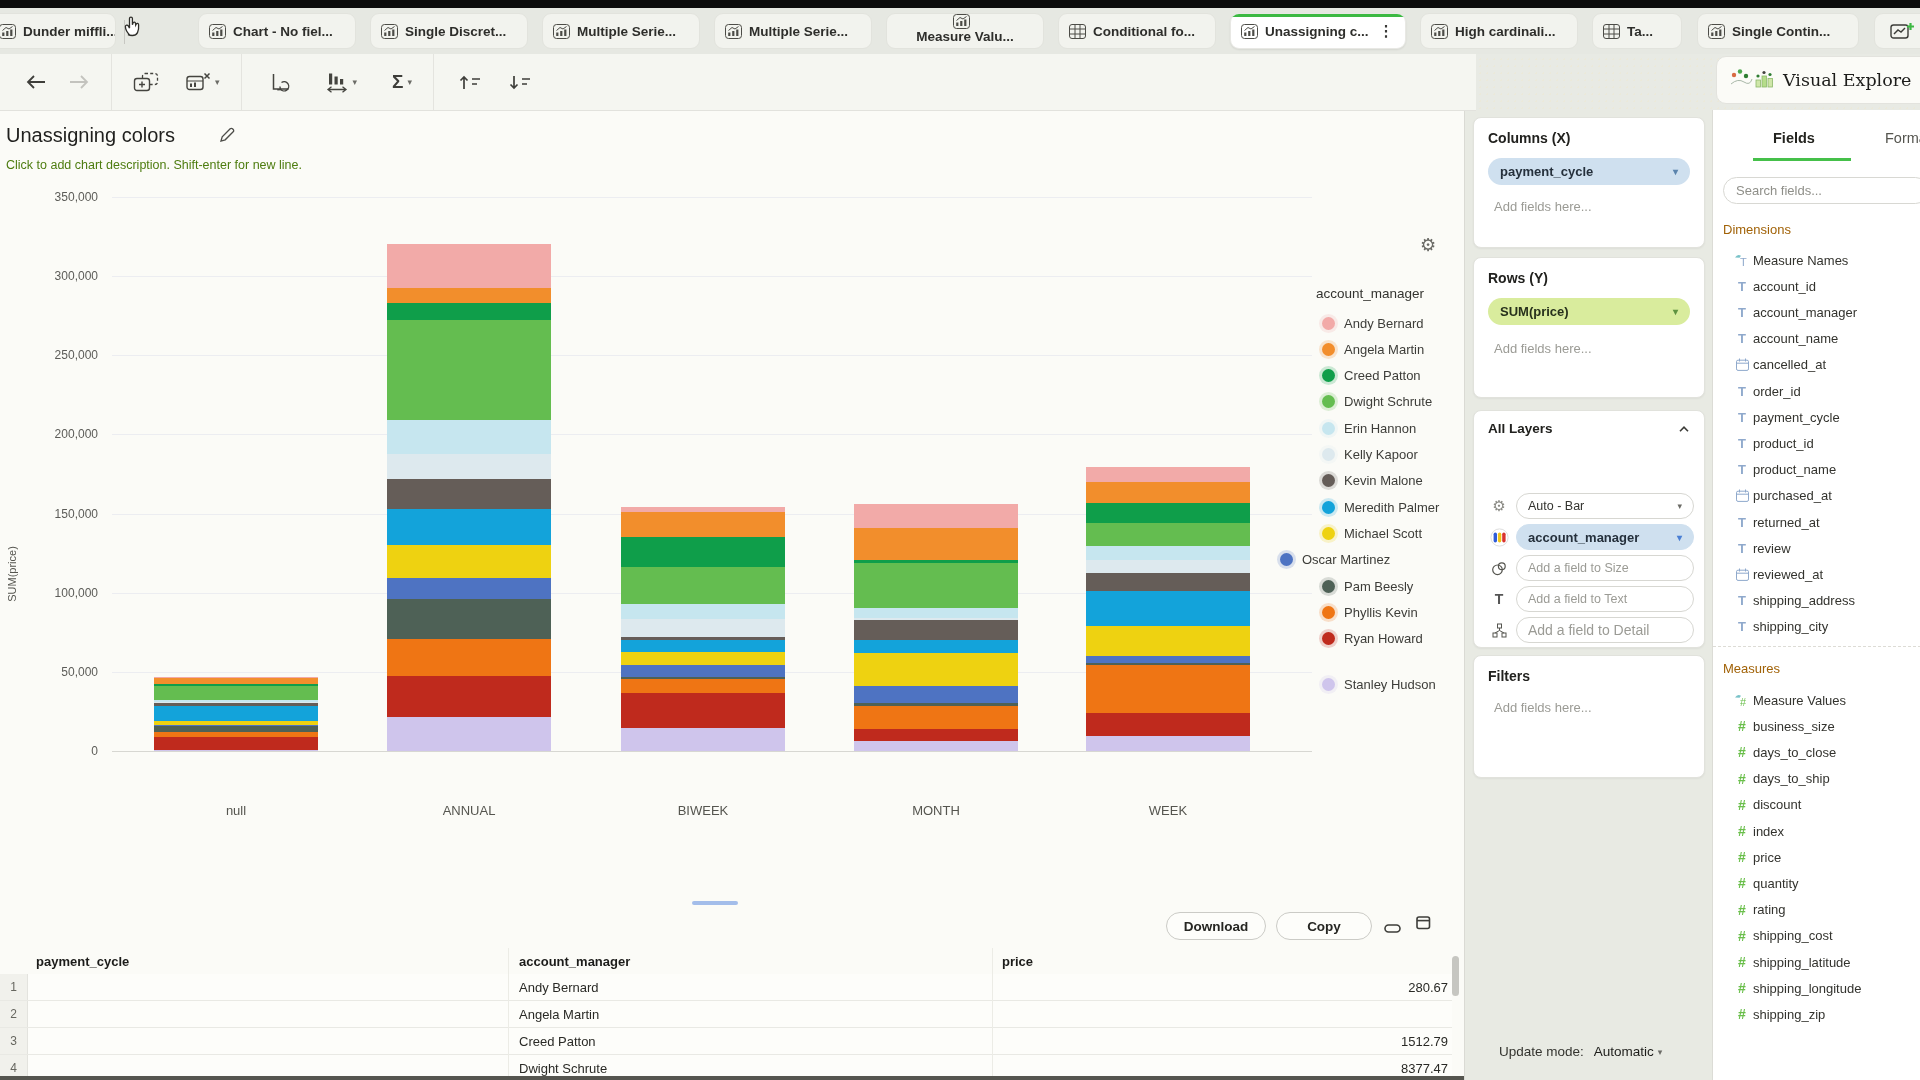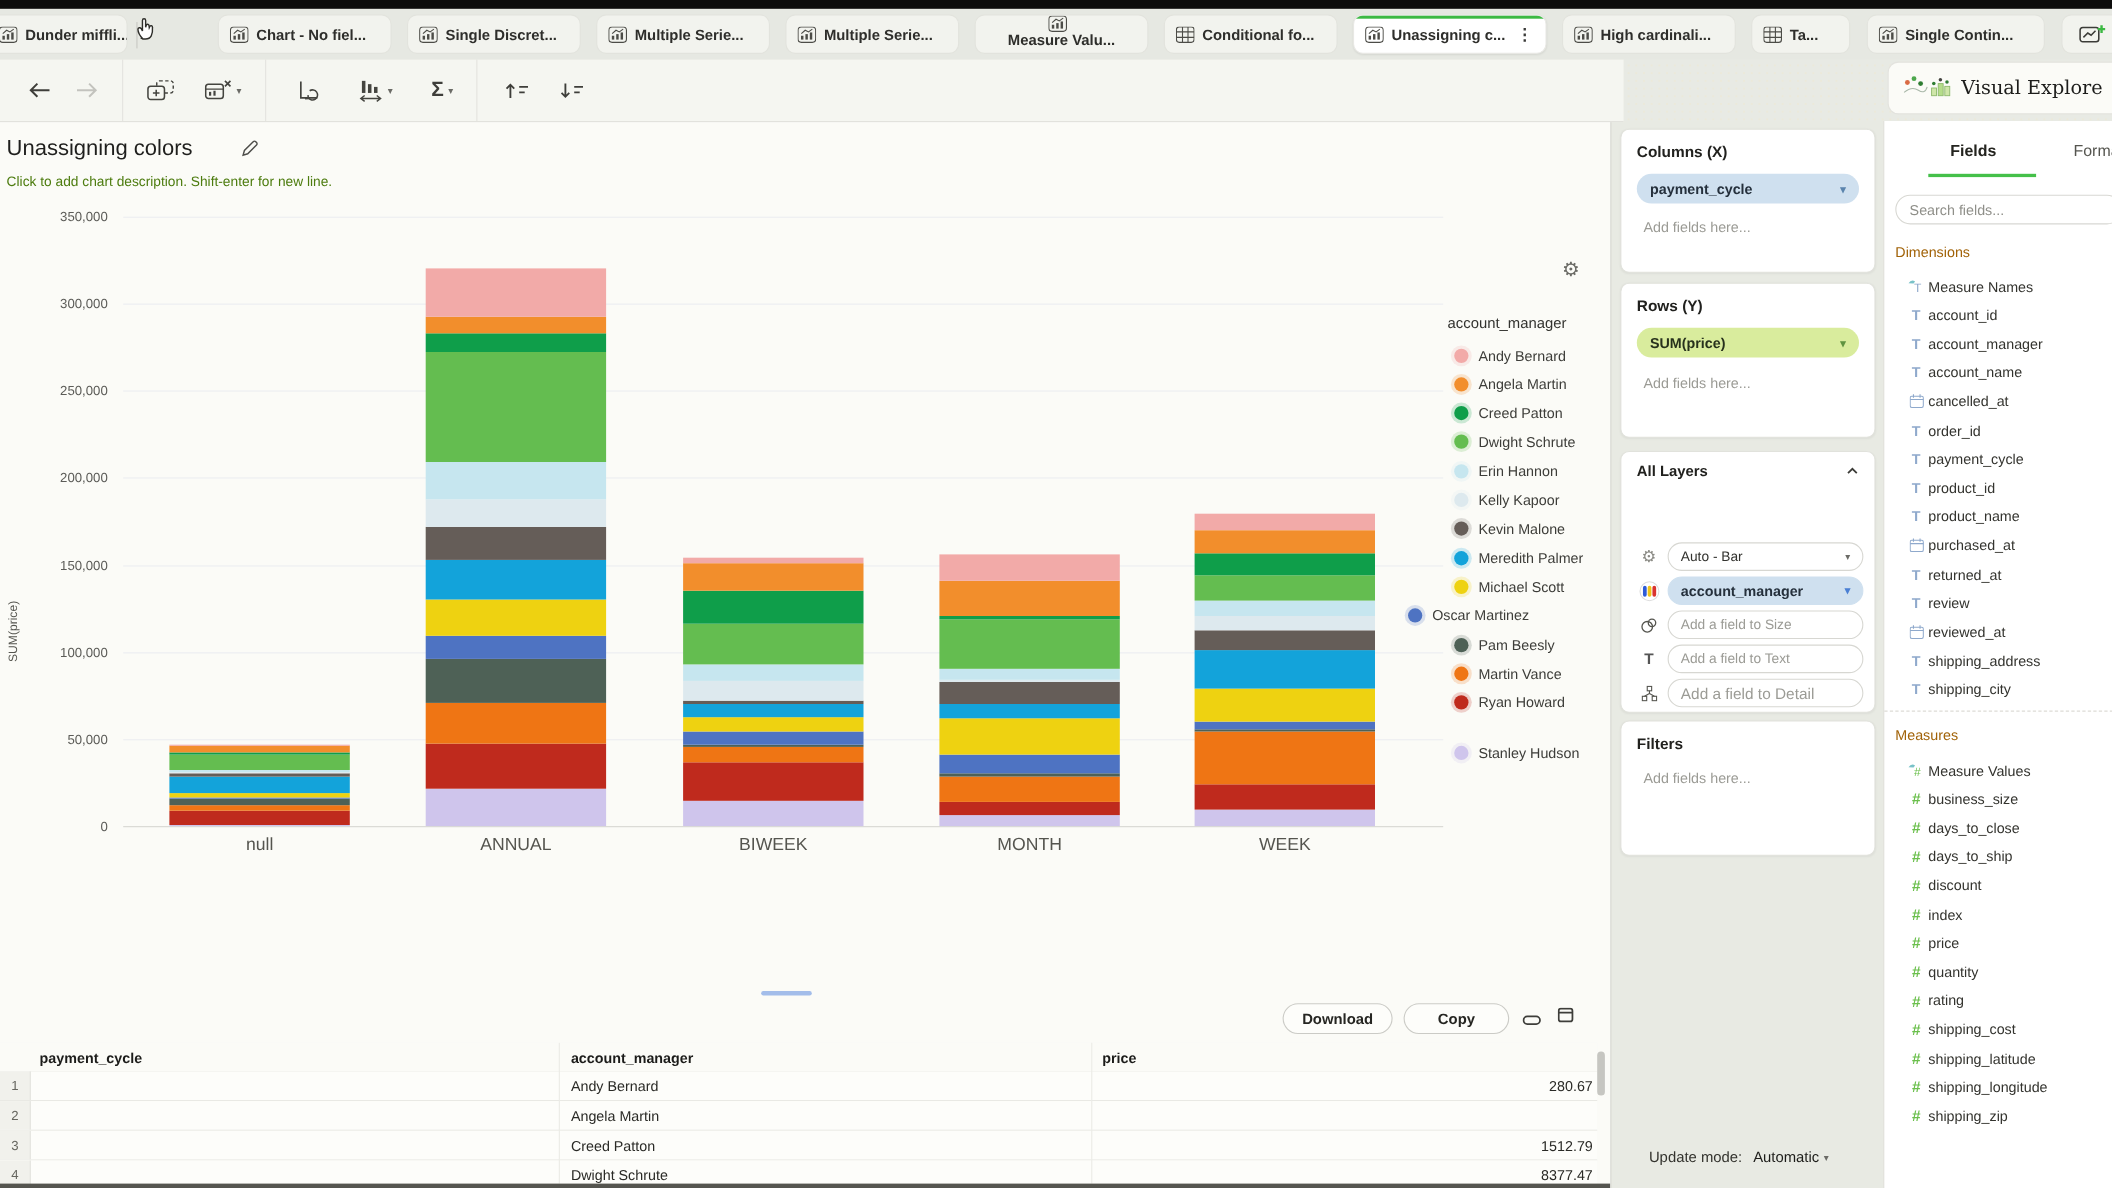--- a/index.html
+++ b/index.html
@@ -29,21 +29,21 @@
   .caret{font-size:9px;color:#6b6b66;margin-left:4px;}
   #brand{left:1716px;top:56px;width:216px;height:48px;background:#fbfbf7;border:1px solid #e3e3de;
     border-radius:10px;display:flex;align-items:center;padding-left:12px;box-sizing:border-box;z-index:3;}
   #brand .btxt{font-family:"DejaVu Serif",serif;font-size:17.5px;color:#1d1d1b;margin-left:8px;white-space:nowrap;}
   
   #canvas{left:0;top:110px;width:1464px;height:970px;background:#fbfbf7;z-index:2;}
   #chart-title{left:6px;top:14px;font-size:20px;color:#1f1f1d;}
   #chart-desc{left:6px;top:48px;font-size:12.5px;color:#4d7c0f;}
   .gridline{position:absolute;height:1px;}
   .ytick{position:absolute;width:62px;text-align:right;font-size:12px;color:#5c5c58;}
-  .xtick{position:absolute;width:140px;text-align:center;font-size:16px;color:#55554f;}
+  .xtick{position:absolute;width:140px;text-align:center;font-size:13px;color:#55554f;margin-top:43px;}
   .seg{position:absolute;}
   .legend-title{position:absolute;font-size:13.5px;color:#33332f;}
   .legend-item{position:absolute;display:flex;align-items:center;font-size:13px;color:#3d3d39;}
   .legend-dot{width:13px;height:13px;border-radius:50%;margin-right:9px;flex:none;}
   .pillbtn{display:flex;align-items:center;justify-content:center;height:28px;border:1px solid #cbcbc6;
     border-radius:15px;background:#fdfdfa;font-size:13.5px;font-weight:bold;color:#262622;box-sizing:border-box;}
   
   .th{position:absolute;font-size:13px;color:#1c1c1a;font-weight:bold;}
   .trow{position:absolute;left:0;width:1452px;height:27px;background:#fdfdfa;border-bottom:1px solid #e9e9e4;box-sizing:border-box;}
   .rownum{position:absolute;left:0;top:0;width:28px;height:100%;background:#f1f1ec;color:#66665f;
@@ -443,21 +443,21 @@
         <div class="legend-item" style="left: 1256px; top: 440.7px; height: 18px; margin-left: 24px;">
           <span class="legend-dot" style="background:#4e73c2;box-shadow:0 0 0 3px #4e73c233;"></span>
           <span>Oscar Martinez</span>
         </div>
         <div class="legend-item" style="left: 1322px; top: 467px; height: 18px;">
           <span class="legend-dot" style="background:#4e6156;box-shadow:0 0 0 3px #4e615633;"></span>
           <span>Pam Beesly</span>
         </div>
         <div class="legend-item" style="left: 1322px; top: 493.3px; height: 18px;">
           <span class="legend-dot" style="background:#ef7514;box-shadow:0 0 0 3px #ef751433;"></span>
-          <span>Martin Vance</span>
+          <span>Phyllis Kevin</span>
         </div>
         <div class="legend-item" style="left: 1322px; top: 519.6px; height: 18px;">
           <span class="legend-dot" style="background:#bf2a1d;box-shadow:0 0 0 3px #bf2a1d33;"></span>
           <span>Ryan Howard</span>
         </div>
         <div class="legend-item" style="left: 1322px; top: 545.9px; height: 18px; margin-top: 20px;">
           <span class="legend-dot" style="background:#cfc5ec;box-shadow:0 0 0 3px #cfc5ec33;"></span>
           <span>Stanley Hudson</span>
         </div>
       </div>

